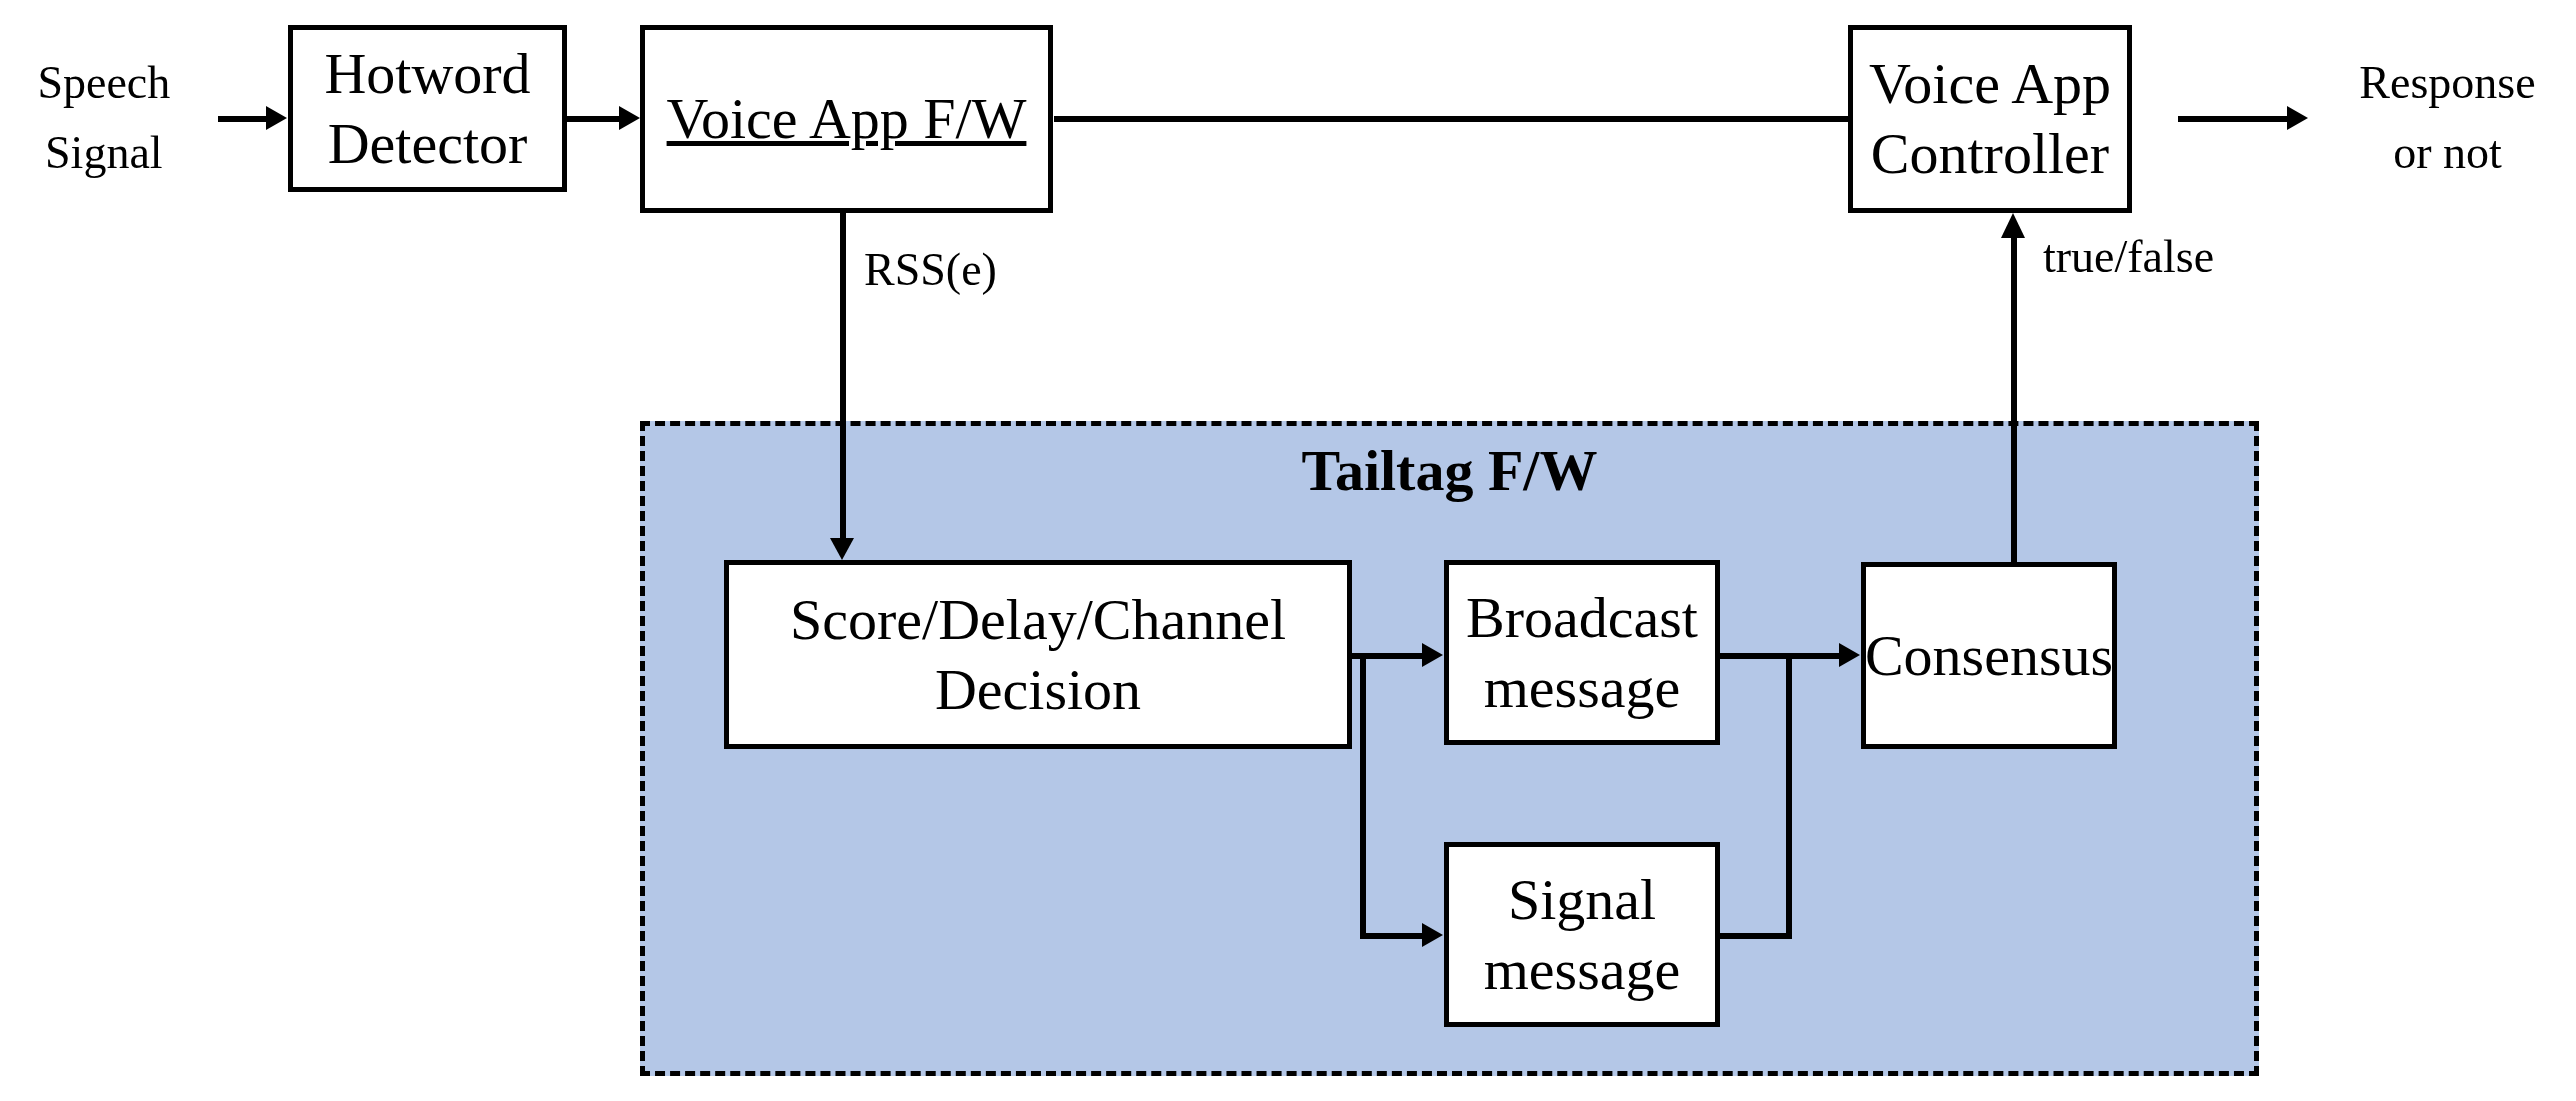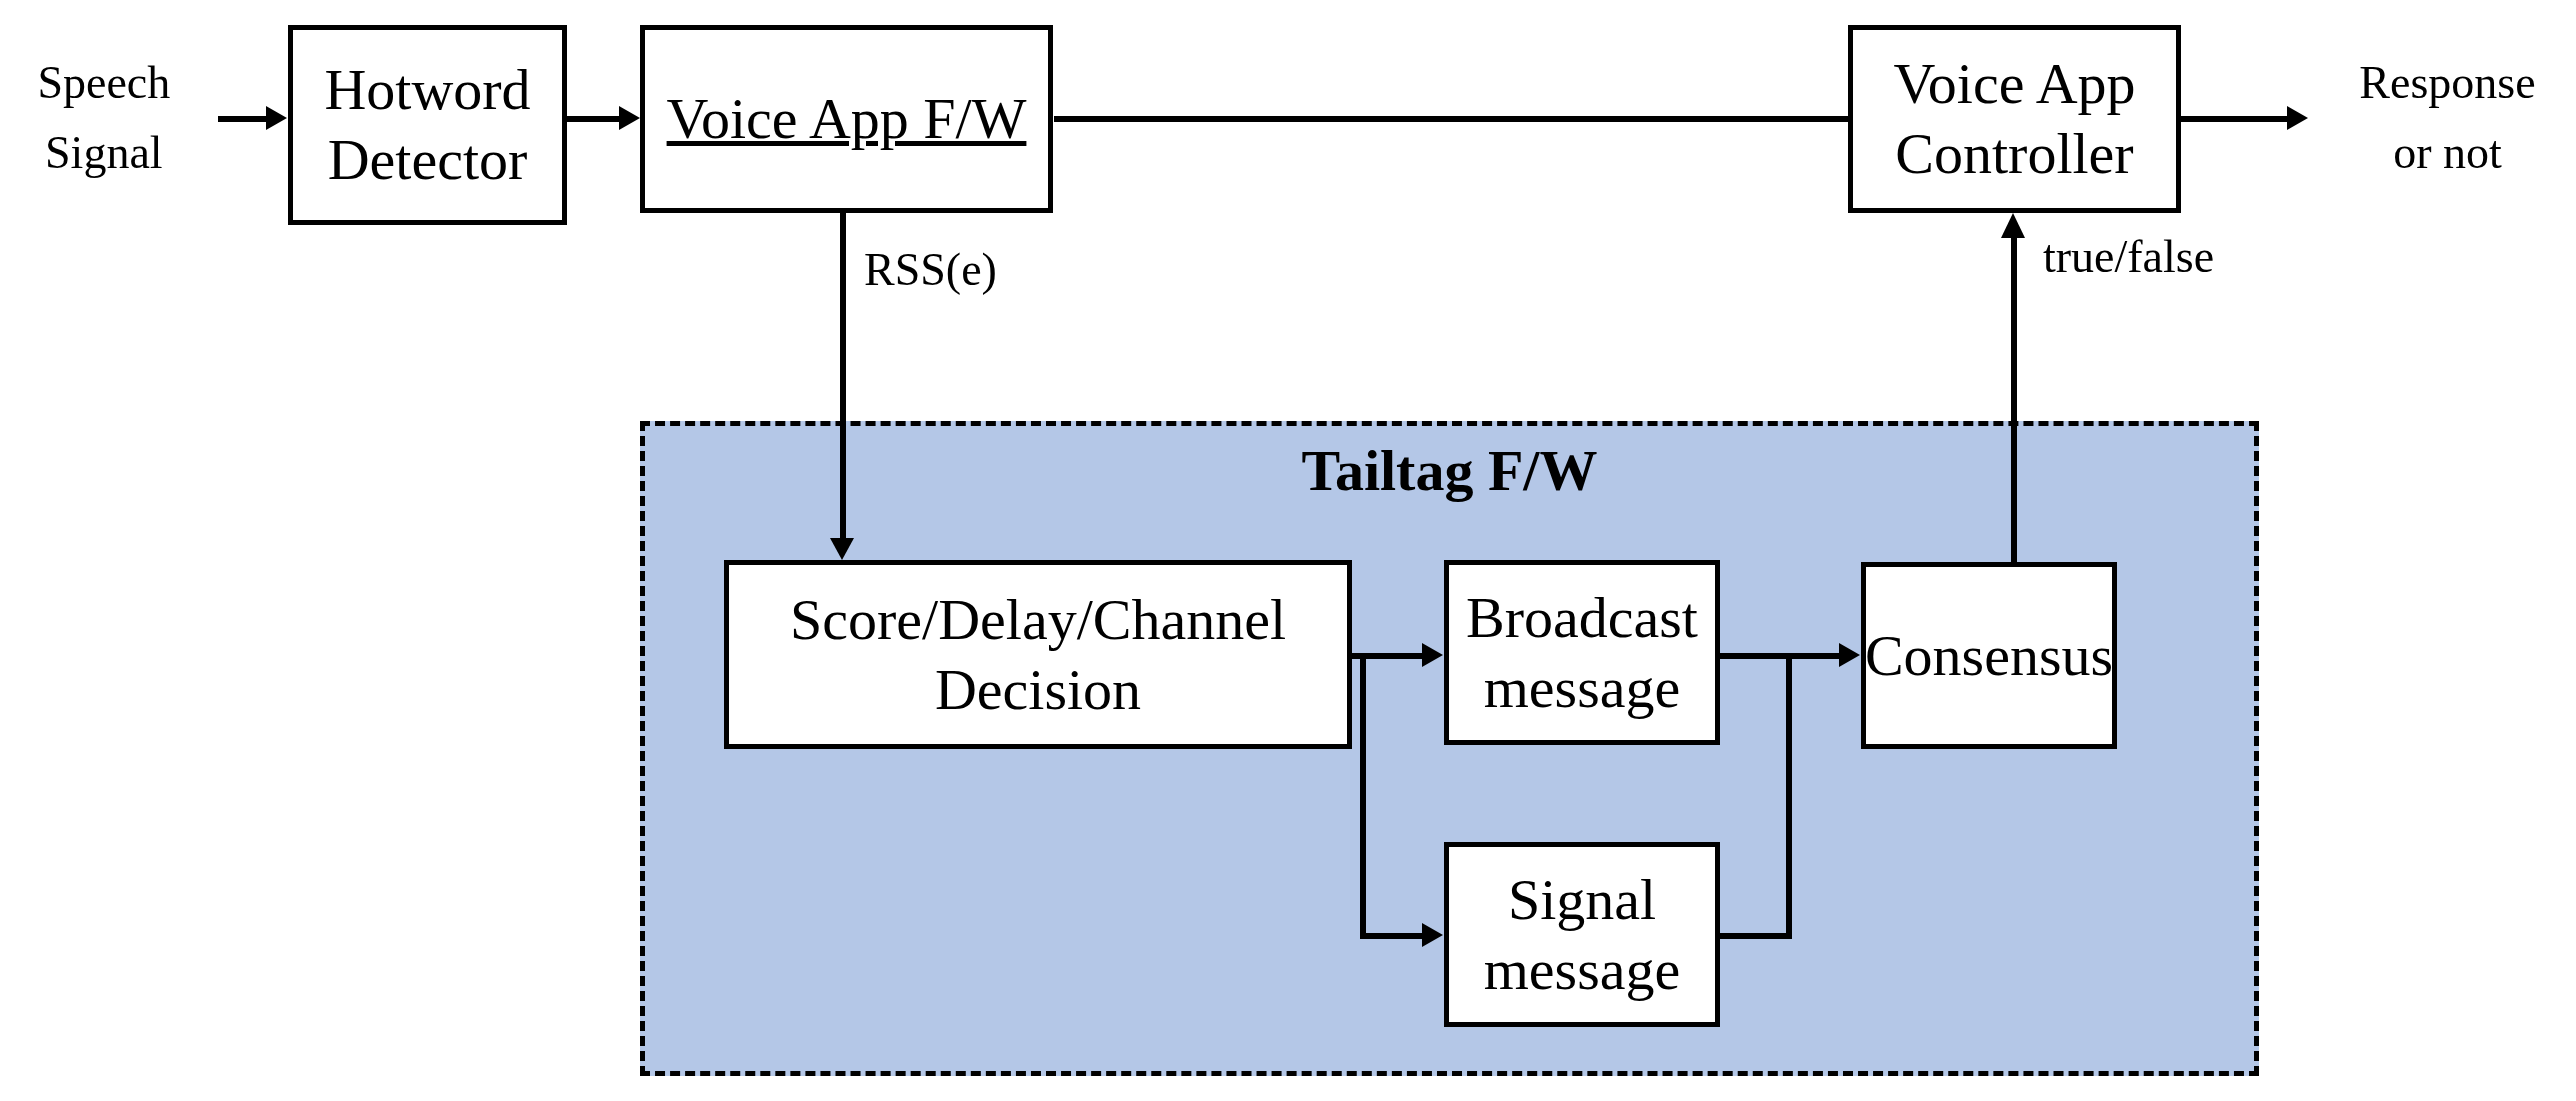--- a/index.html
+++ b/index.html
@@ -45,23 +45,23 @@
     border: 5px solid var(--stroke, #000000);
     display: flex;
     align-items: center;
     justify-content: center;
     text-align: center;
     font-size: 58px;
     line-height: 70px;
     white-space: pre-line;
     z-index: 3;
   }
-  #box-hotword    { left: 288px;  top: 25px;   width: 279px; height: 200px; }
+  #box-hotword    { left: 288px;  top: 25px;   width: 279px; height: 167px; }
   #box-voiceapp   { left: 640px;  top: 25px;   width: 413px; height: 188px; text-decoration: underline; }
-  #box-controller { left: 1848px; top: 25px;   width: 333px; height: 188px; }
+  #box-controller { left: 1848px; top: 25px;   width: 284px; height: 188px; }
   #box-score      { left: 724px;  top: 560px;  width: 628px; height: 189px; }
   #box-broadcast  { left: 1444px; top: 560px;  width: 276px; height: 185px; }
   #box-consensus  { left: 1861px; top: 562px;  width: 256px; height: 187px; }
   #box-receive    { left: 1444px; top: 842px; width: 276px; height: 185px; }
   
   .label {
     position: absolute;
     font-size: 46px;
     line-height: 70px;
     white-space: pre-line;

